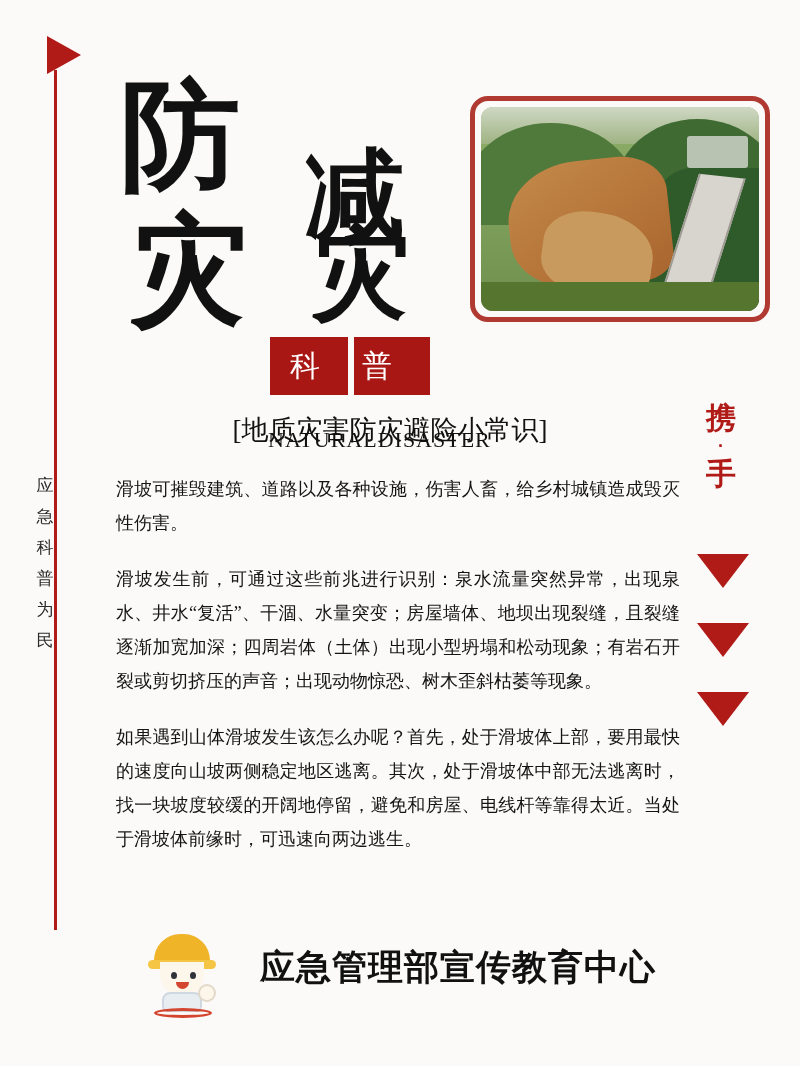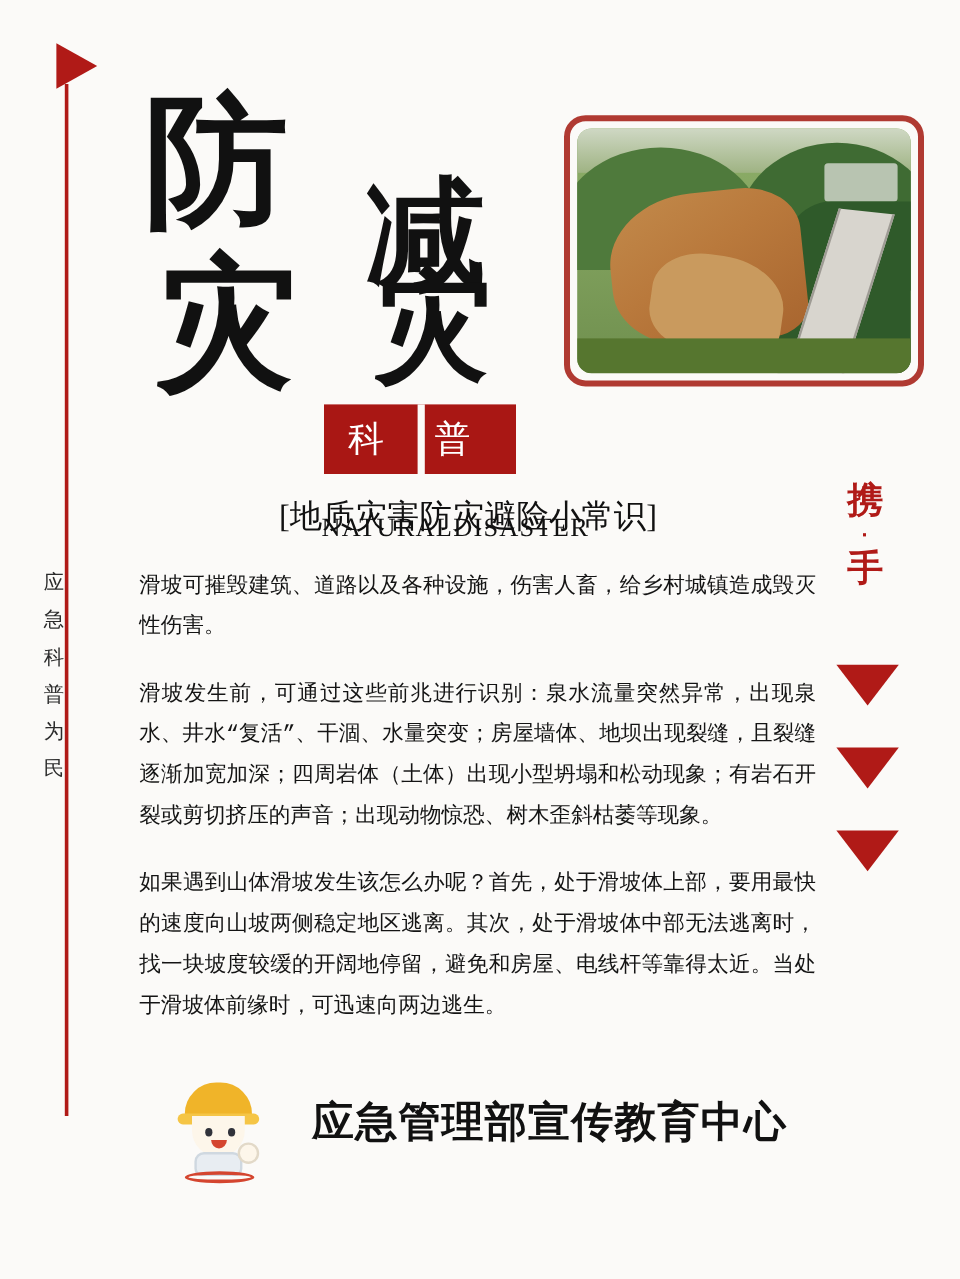--- a/index.html
+++ b/index.html
@@ -227,28 +227,27 @@
   .p-lead {
     font-size: 16px;
     line-height: 26px;
     margin: 0 0 24px 6px;
   }
   .para {
     font-size: 18px;
     line-height: 34px;
     margin: 0 0 22px 6px;
     text-align: justify;
-    font-family: Liberation Mono, monospace;
   }
 
   
   .footer {
     position: absolute;
     left: 130px;
-    top: 898px;
+    top: 930px;
     width: 600px;
     height: 90px;
   }
   .mascot {
     position: absolute;
     left: 10px;
     top: 2px;
     width: 86px;
     height: 86px;
   }

